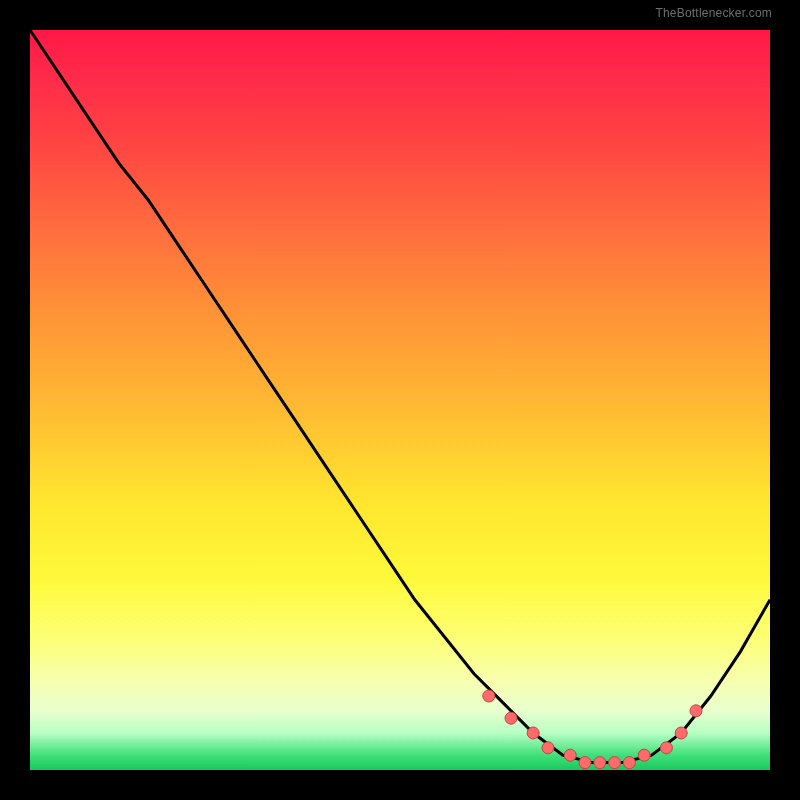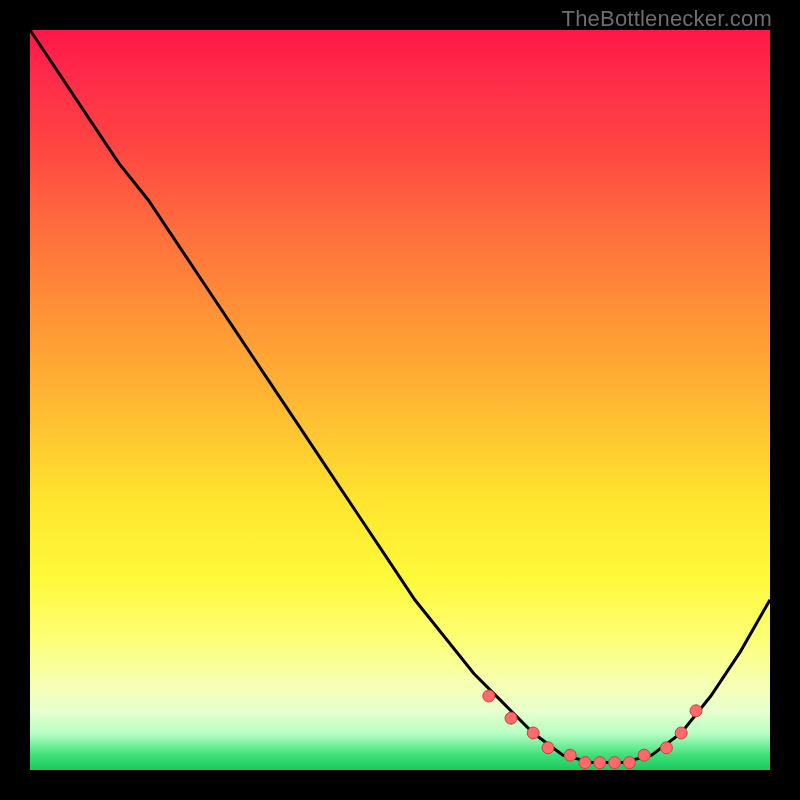--- a/index.html
+++ b/index.html
@@ -40,21 +40,21 @@
       #b8ffc4 95%,
       #3fe07a 98%,
       #1bc85e 100%
     );
   }
   .attribution {
     position: absolute;
     top: 6px;
     right: 28px;
     color: #6e6e6e;
-    font-size: 22px;
+    font-size: 12px;
     letter-spacing: 0.2px;
     user-select: none;
   }
   svg.curve {
     position: absolute;
     left: 0;
     top: 0;
     width: 740px;
     height: 740px;
     overflow: visible;

